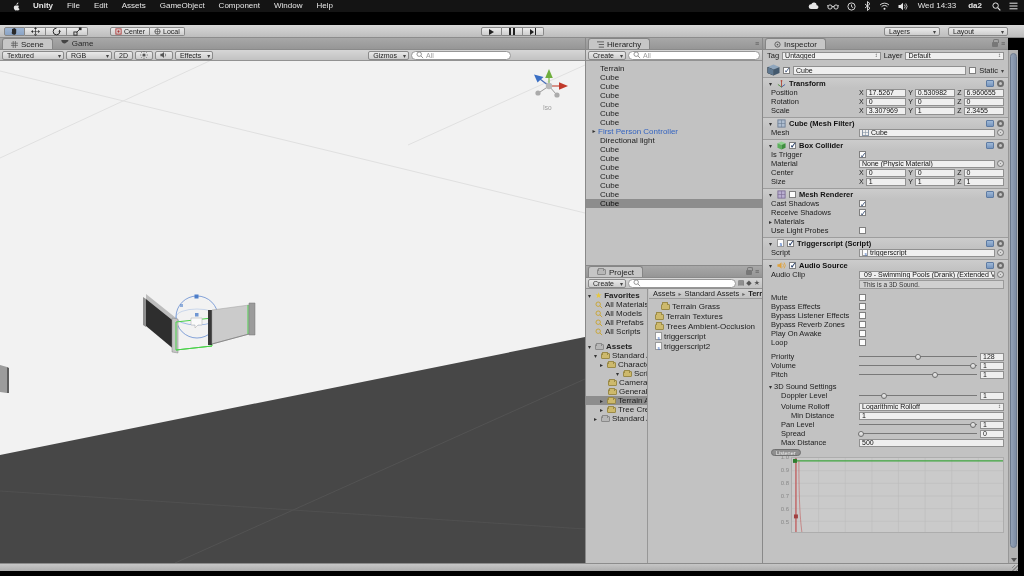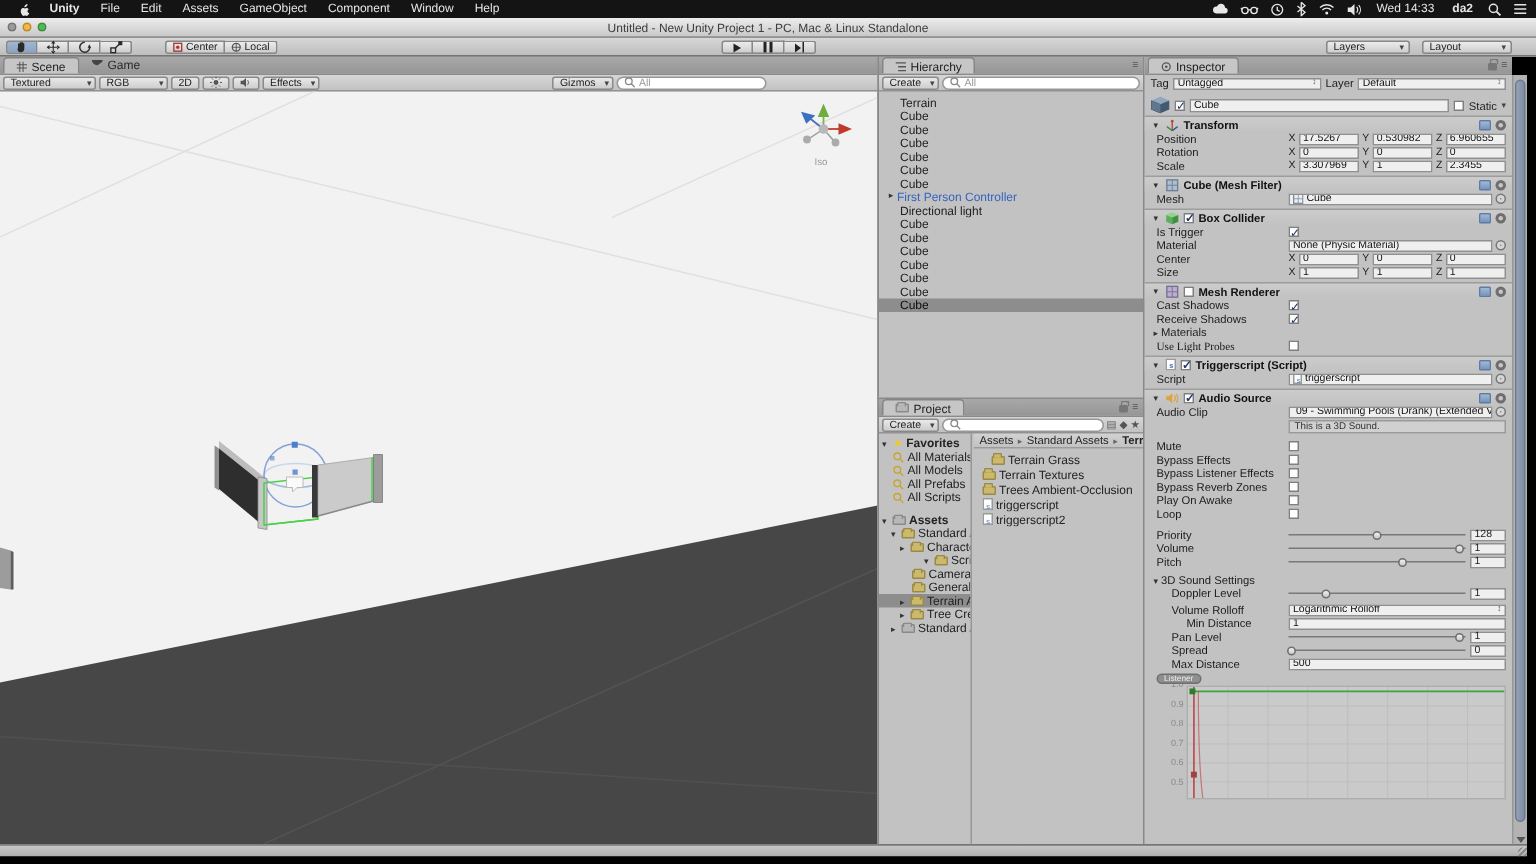--- a/index.html
+++ b/index.html
@@ -206,28 +206,20 @@
           </svg>
         </span>
       <span class="sicon">
           <svg width="9" height="8" viewBox="0 0 9 8">
             <path d="M0.5 1.2h8M0.5 4h8M0.5 6.8h8" stroke="#e6e6e6" stroke-width="1"></path>
           </svg>
         </span>
     </span>
   </div>
 
-  <div class="titlebar">
-    <span class="lights">
-      <span class="light close"></span>
-      <span class="light min"></span>
-      <span class="light zoom"></span>
-    </span>
-    <span class="wtitle">Untitled - New Unity Project 1 - PC, Mac &amp; Linux Standalone</span>
-  </div>
 
   <div class="maintoolbar">
     <span class="tgroup" style="left:4px;">
       <span class="tbtn sel">
           <svg width="9" height="9" viewBox="0 0 10 10">
             <path d="M2.2 5.4V2.6a.6.6 0 011.2 0v1.6V1.9a.6.6 0 011.2 0v2.2V1.6a.6.6 0 011.2 0v2.6V2.4a.55.55 0 011.1 0v3.4c0 1.9-1 2.9-2.5 2.9-1.3 0-2-.6-2.6-1.9z" fill="#2a2a2a"></path>
           </svg>
         </span>
       <span class="tbtn">
           <svg width="9" height="9" viewBox="0 0 10 10">
@@ -759,21 +751,21 @@
         <span class="cb on"></span>
       </div>
     <div class="irow">
         <span class="lab">Receive Shadows</span>
         <span class="cb on"></span>
       </div>
     <div class="irow">
         <span class="fo" style="margin-left:-4px;">▸</span>
         <span class="lab" style="width:84px;">Materials</span>
       </div>
-    <div class="irow" style="margin-bottom:2px;font-family:Liberation Serif, serif;">
+    <div class="irow" style="margin-bottom:2px;">
         <span class="lab">Use Light Probes</span>
         <span class="cb"></span>
       </div>
 
     <div class="chead">
       <span class="fo">▾</span>
       <span class="scripti ci"></span>
       <span class="cb on"></span>
       <span>Triggerscript (Script)</span>
       <span class="hspace"></span>

